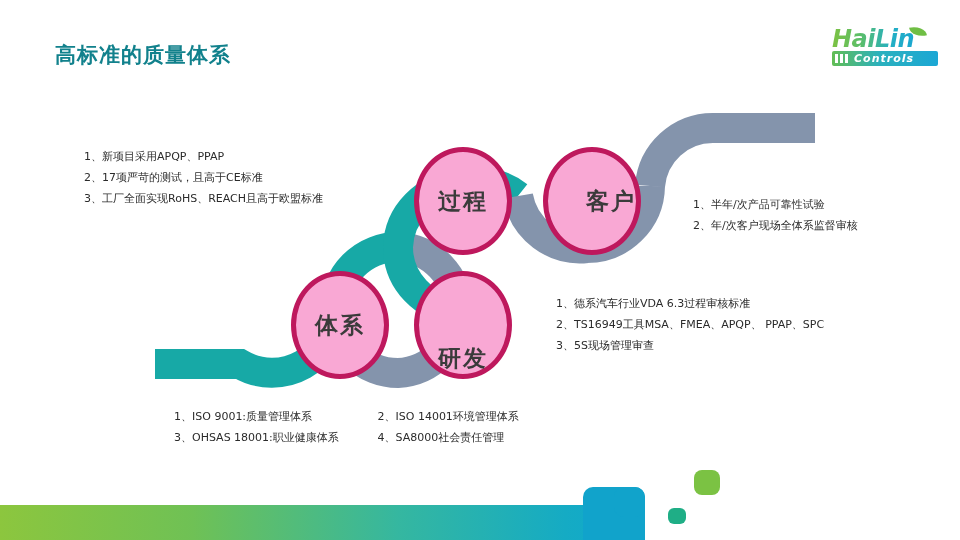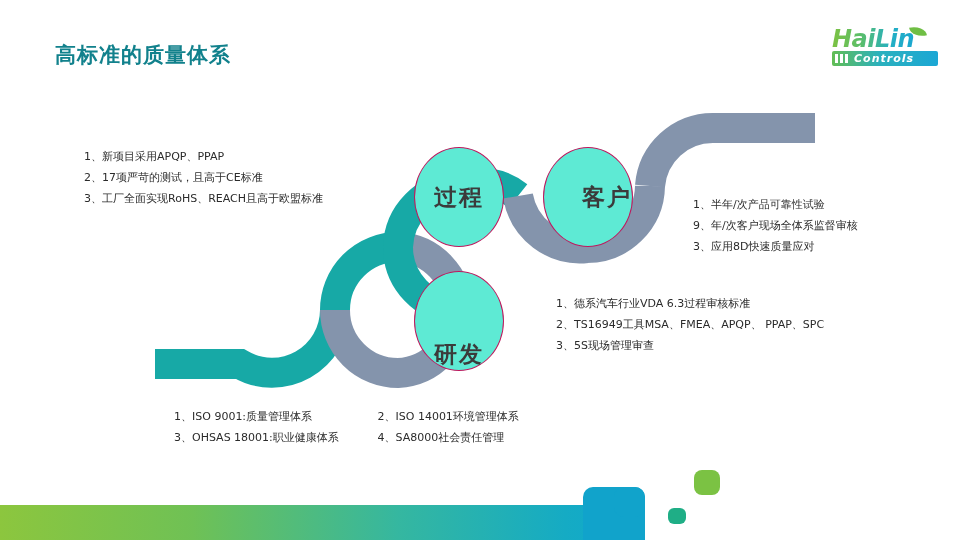--- a/index.html
+++ b/index.html
@@ -108,23 +108,23 @@
     position: absolute;
     left: 0;
     top: 0;
     width: 960px;
     height: 540px;
   }
 
   
   .node {
     position: absolute;
-    border: 1px solid #be185d;
+    border: 5px solid #be185d;
     border-radius: 50%;
-    background: #5eead4;
+    background: #f9a8d4;
     display: flex;
     align-items: center;
     justify-content: center;
   }
   .node span {
     font-size: 23px;
     font-weight: bold;
     color: #3B3B3B;
     letter-spacing: 2px;
   }
@@ -248,34 +248,36 @@
       <path d="M 650 186 A 63 63 0 0 1 713 128 L 815 128" stroke="#8494AC"></path>
     </g>
   </svg>
 
   <div class="node" id="node-process">
     <span>过程</span>
   </div>
   <div class="node" id="node-customer">
     <span>客户</span>
   </div>
+  <div class="node" id="node-system">
+    <span>体系</span>
+  </div>
   <div class="node" id="node-rd">
     <span>研发</span>
   </div>
 
   <div class="txt-block" id="txt-left">
     <div>1、新项目采用APQP、PPAP</div>
     <div>2、17项严苛的测试，且高于CE标准</div>
     <div>3、工厂全面实现RoHS、REACH且高于欧盟标准</div>
   </div>
 
   <div class="txt-block" id="txt-right">
     <div>1、半年/次产品可靠性试验</div>
-    <div>9、年/次客户现场全体系监督审核</div>
-    <div>3、应用8D快速质量应对</div>
+    <div>2、年/次客户现场全体系监督审核</div>
   </div>
 
   <div class="txt-block" id="txt-mid">
     <div>1、德系汽车行业VDA 6.3过程审核标准</div>
     <div>2、TS16949工具MSA、FMEA、APQP、 PPAP、SPC</div>
     <div>3、5S现场管理审查</div>
   </div>
 
   <div class="txt-block" id="txt-bottom">
     <div class="row">

